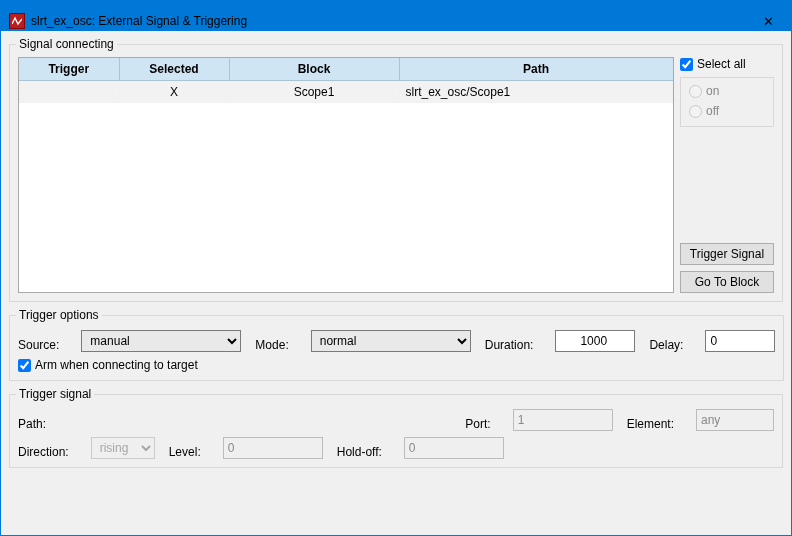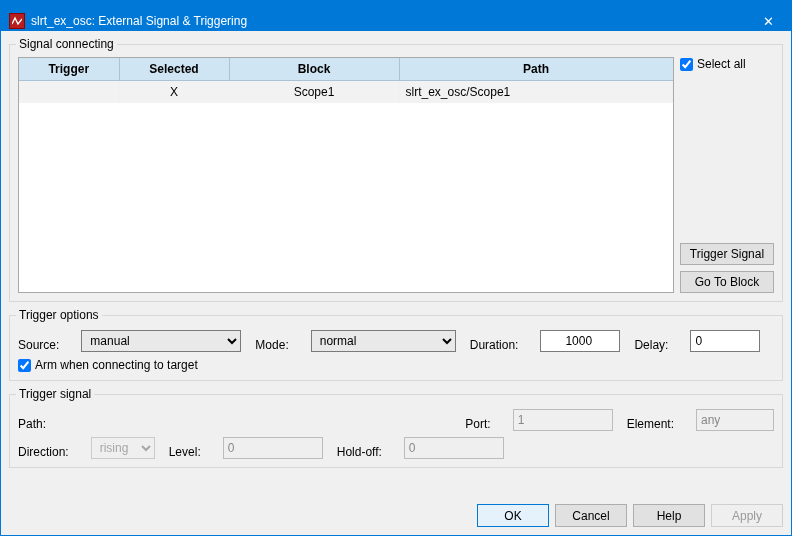--- a/index.html
+++ b/index.html
@@ -14,21 +14,21 @@
     width: 792px;
     height: 536px;
     border: 1px solid #0078d7;
     display: flex;
     flex-direction: column;
     background: #f0f0f0;
   }
   .titlebar {
     height: 30px;
     background: #0078d7;
-    color: #ffffff;
+    color: #000000;
     display: flex;
     align-items: center;
     padding: 10px 0 0 8px;
   }
   .titlebar .icon {
     width: 16px;
     height: 16px;
     margin-right: 6px;
     background: #b81e1e;
     border: 1px solid #8b0000;
@@ -225,36 +225,46 @@
                 <td class="left">slrt_ex_osc/Scope1</td>
               </tr>
             </tbody>
           </table>
         </div>
         <div class="side-col">
           <label class="chk">
             <input type="checkbox" checked="" style="">
             <span>Select all</span>
           </label>
+          <div class="radio-group">
+            <label class="radio-row">
+              <input type="radio" name="onoff" disabled="" style="">
+              <span>on</span>
+            </label>
+            <label class="radio-row">
+              <input type="radio" name="onoff" disabled="" style="">
+              <span>off</span>
+            </label>
+          </div>
           <div class="spacer-flex"></div>
           <button class="btn">Trigger Signal</button>
           <button class="btn">Go To Block</button>
         </div>
       </div>
     </fieldset>
 
     <fieldset class="group">
       <legend>Trigger options</legend>
       <div class="row" style="margin-top:2px;">
         <label>Source:</label>
         <select class="field" style="width:160px">
           <option>manual</option>
         </select>
         <label style="margin-left:8px">Mode:</label>
-        <select class="field" style="width:145px">
+        <select class="field" style="width:160px">
           <option>normal</option>
         </select>
         <label style="margin-left:8px">Duration:</label>
         <input class="field" style="width: 80px; padding-left: 24px;" value="1000">
         <label style="margin-left:8px">Delay:</label>
         <input class="field" style="width: 70px;" value="0">
       </div>
       <div class="row">
         <label class="chk">
           <input type="checkbox" checked="" style="">
@@ -280,19 +290,13 @@
         </select>
         <label style="margin-left:8px">Level:</label>
         <input class="field" style="width: 100px;" disabled="" value="0">
         <label style="margin-left:8px">Hold-off:</label>
         <input class="field" style="width: 100px;" disabled="" value="0">
       </div>
     </fieldset>
 
   </div>
 
-  <div class="footer">
-    <button class="primary">OK</button>
-    <button>Cancel</button>
-    <button>Help</button>
-    <button disabled="">Apply</button>
-  </div>
 </div>
 
 </body></html>

